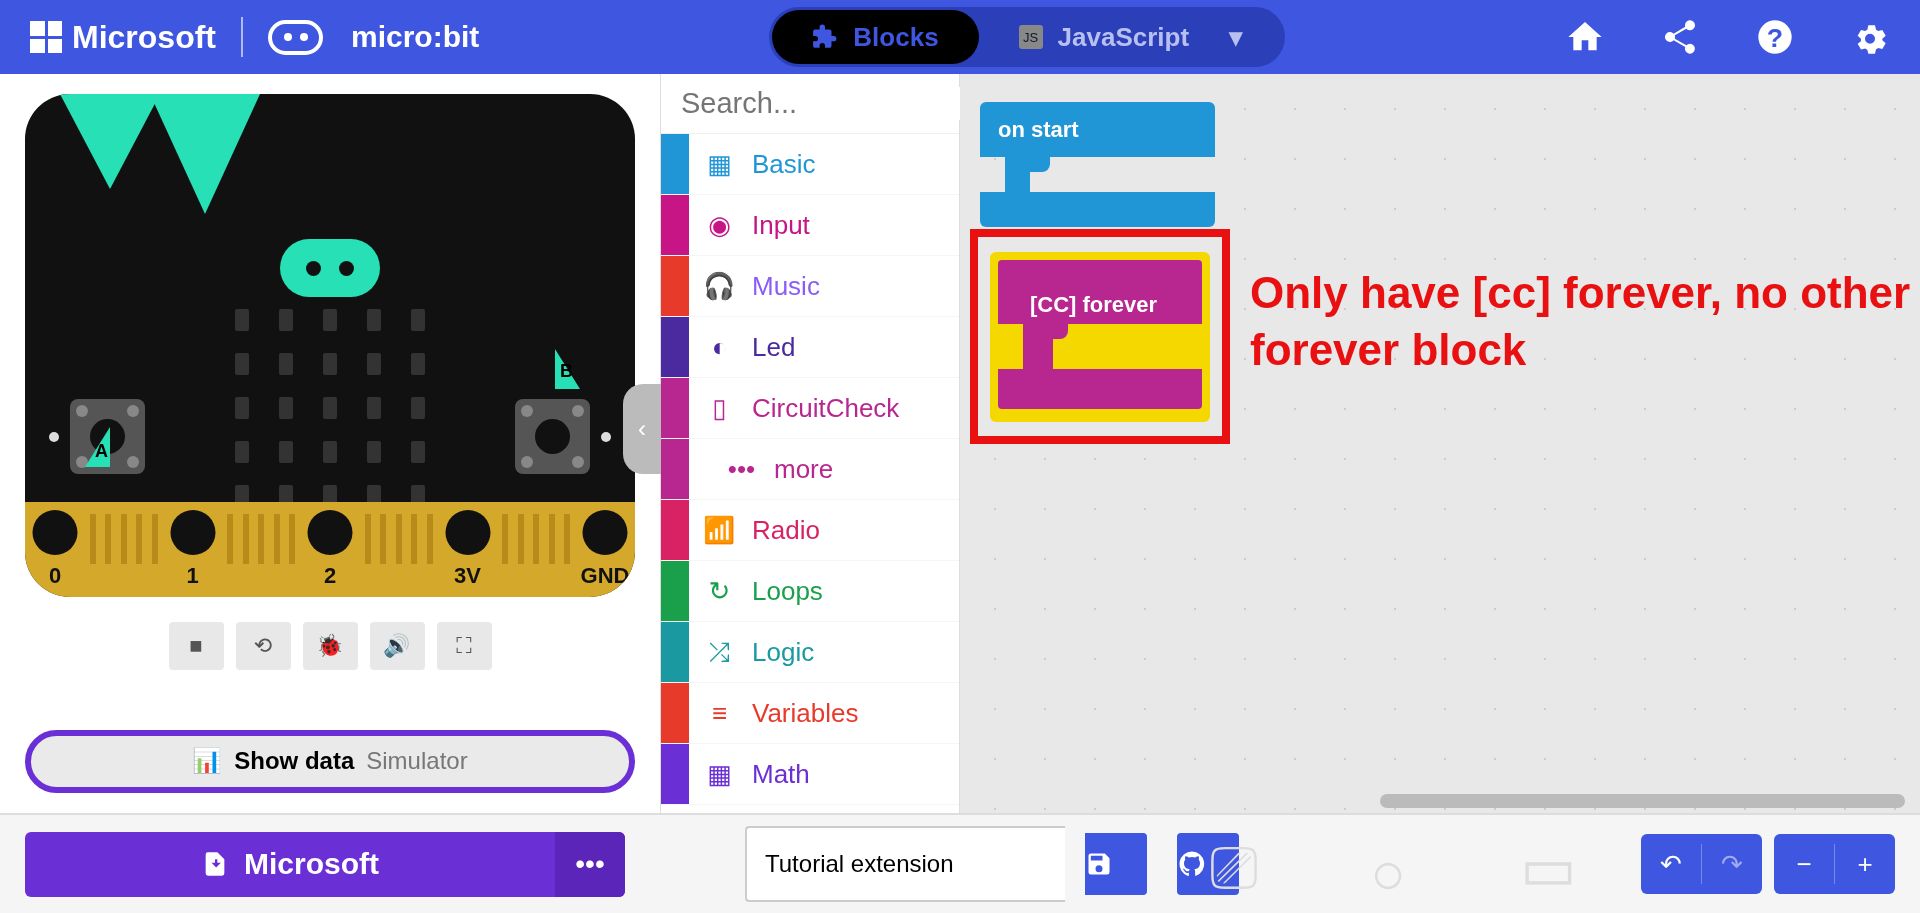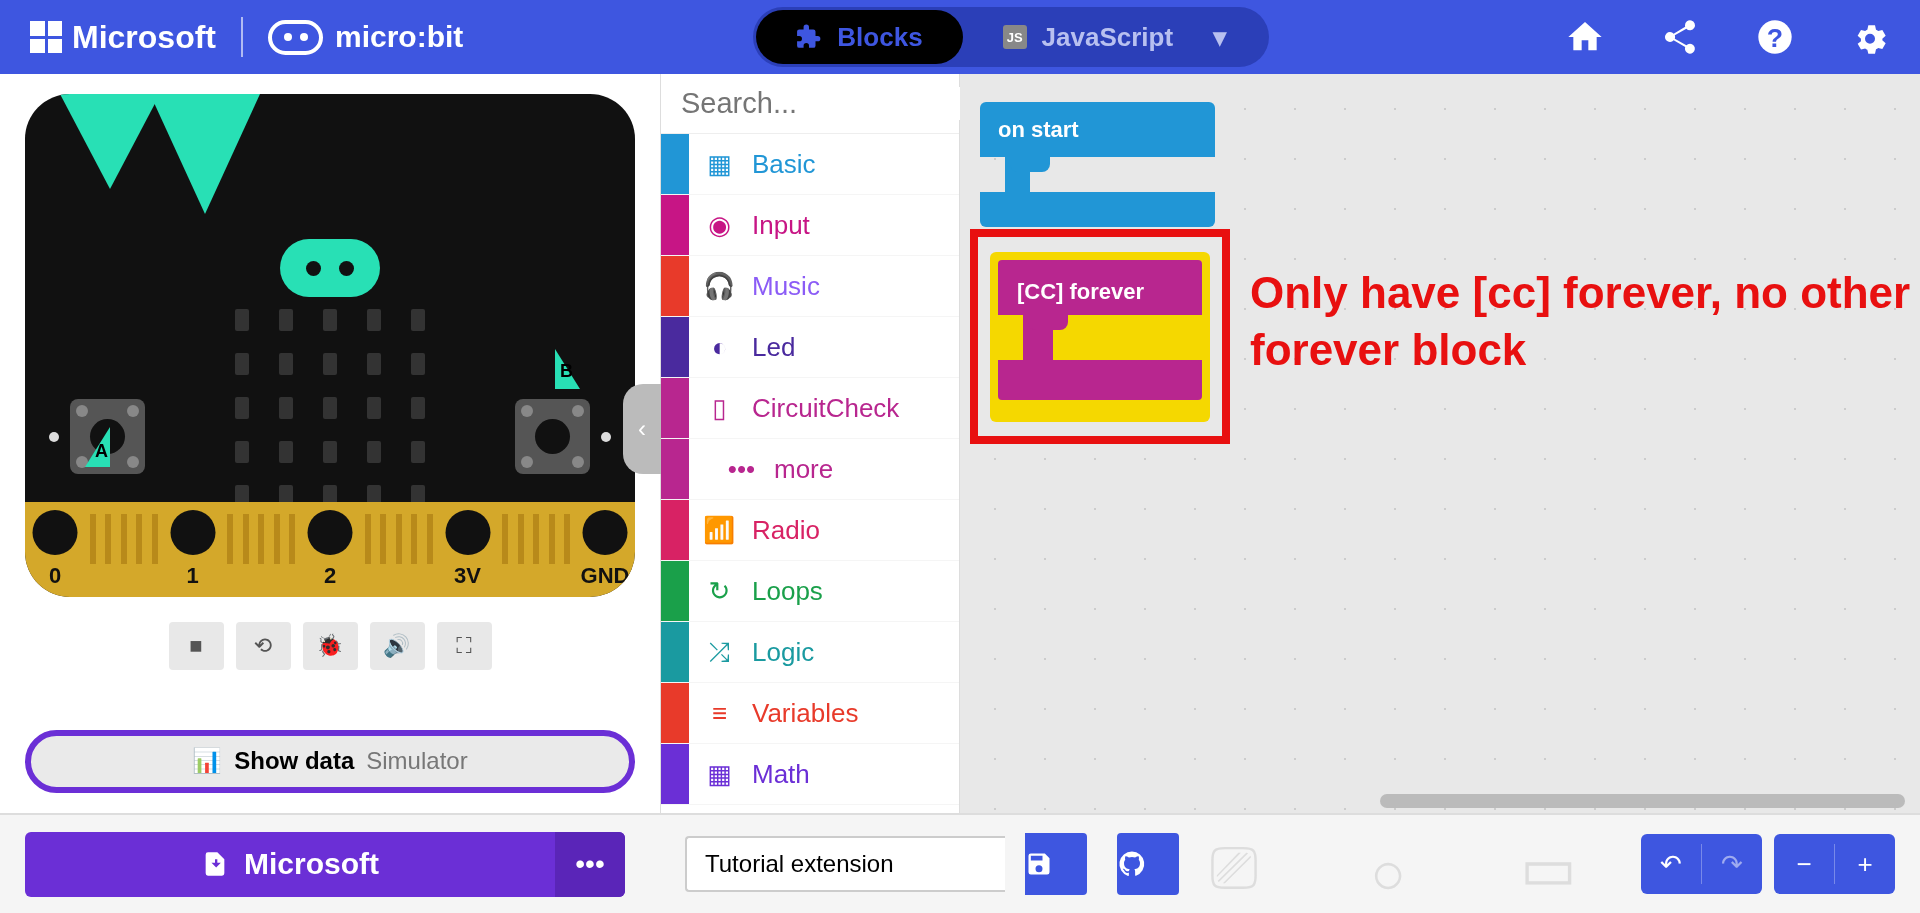--- a/index.html
+++ b/index.html
@@ -2,28 +2,28 @@
 <html><head>
 <meta charset="utf-8">
 <style>
 *{box-sizing:border-box;margin:0;padding:0;font-family:"Segoe UI",Arial,sans-serif}
 body{width:1920px;height:913px;overflow:hidden;background:#fff;display:flex;flex-direction:column}
 .hdr{height:74px;background:#3e56e0;display:flex;align-items:center;padding:0 30px;color:#fff}
 .msLogo{display:flex;align-items:center;gap:10px;font-size:32px;font-weight:600}
 .msSq{width:32px;height:32px;display:grid;grid-template:1fr 1fr/1fr 1fr;gap:3px}
 .msSq div{background:#fff}
 .vDiv{width:2px;height:40px;background:#fff;margin:0 25px;opacity:.6}
-.mbLogo{display:flex;align-items:center;gap:12px;font-size:30px;font-weight:600}
+.mbLogo{display:flex;align-items:center;gap:28px;font-size:30px;font-weight:600}
 .mbIcon{width:55px;height:35px;border:4px solid #fff;border-radius:18px;display:flex;align-items:center;justify-content:center;gap:8px}
 .mbIcon span{width:8px;height:8px;background:#fff;border-radius:50%}
 .tabGrp{margin-left:290px;display:flex;background:#2b3fb8;border-radius:35px;height:60px;padding:3px}
 .tab{padding:0 40px;display:flex;align-items:center;gap:15px;font-size:26px;font-weight:600;border-radius:32px;cursor:pointer}
 .tab.on{background:#000000;color:#3e56e0}
 .tab.off{color:#b8c0f0}
-.jsIc{width:24px;height:24px;background:#888;color:#ffffff;font-size:13px;font-weight:700;display:flex;align-items:center;justify-content:center;border-radius:3px}
+.jsIc{width:24px;height:24px;background:#888;color:#0f172a;font-size:13px;font-weight:400;display:flex;align-items:center;justify-content:center;border-radius:3px}
 .hdrR{margin-left:auto;display:flex;gap:55px;font-size:36px}
 .hdrR span{cursor:pointer}
 .main{flex:1;display:flex;min-height:0}
 .simCol{width:660px;background:#fff;padding:20px 25px;display:flex;flex-direction:column}
 .board{width:610px;height:520px;background:#111;border-radius:45px;position:relative;overflow:hidden}
 .tri{position:absolute;width:0;height:0}
 .t1{top:0;left:35px;border-left:50px solid transparent;border-right:50px solid transparent;border-top:95px solid #28e0b5}
 .t2{top:0;left:125px;border-left:55px solid transparent;border-right:55px solid transparent;border-top:120px solid #28e0b5}
 .tA{bottom:130px;left:60px;border-left:25px solid transparent;border-right:0 solid transparent;border-bottom:40px solid #28e0b5}
 .tB{top:255px;right:55px;border-left:0 solid transparent;border-right:25px solid transparent;border-bottom:40px solid #28e0b5}
@@ -60,31 +60,31 @@
 .cat span.lbl{margin-left:10px}
 .coll{position:absolute;left:-38px;top:310px;width:38px;height:90px;background:#bbb;border-radius:20px 0 0 20px;display:flex;align-items:center;justify-content:center;color:#fff;font-size:24px;cursor:pointer}
 .canv{flex:1;background:#e8e8e8;position:relative;background-image:radial-gradient(circle,#ccc 1px,transparent 1px);background-size:50px 50px;background-position:10px 10px}
 .blkStart{position:absolute;top:28px;left:20px;width:235px;height:125px}
 .bsTop{height:55px;background:#2196d6;border-radius:6px 6px 0 0;color:#fff;font-family:monospace;font-size:22px;font-weight:700;padding:15px 18px;position:relative}
 .bsTop::after{content:"";position:absolute;bottom:-15px;left:30px;width:40px;height:15px;background:#2196d6;border-radius:0 0 8px 8px}
 .bsMid{height:35px;background:#e8e8e8;margin-left:25px;border-left:25px solid #2196d6}
 .bsBot{height:35px;background:#2196d6;border-radius:0 0 6px 6px}
 .redBox{position:absolute;top:155px;left:10px;width:260px;height:215px;border:8px solid #e81010;display:flex;align-items:center;justify-content:center}
 .blkCC{width:220px;height:170px;background:#f5d800;border-radius:6px;padding:8px}
-.ccTop{height:55px;background:#b8268f;border-radius:4px 4px 0 0;color:#fff;font-family:monospace;font-size:22px;font-weight:700;padding:19px;position:relative}
+.ccTop{height:55px;background:#b8268f;border-radius:4px 4px 0 0;color:#fff;font-family:monospace;font-size:22px;font-weight:700;padding:32px;position:relative}
 .ccTop::after{content:"";position:absolute;bottom:-15px;left:30px;width:40px;height:15px;background:#b8268f;border-radius:0 0 8px 8px}
 .ccMid{height:45px;background:#f5d800;margin-left:25px;border-left:30px solid #b8268f}
 .ccBot{height:40px;background:#b8268f;border-radius:0 0 4px 4px}
 .annot{position:absolute;top:190px;left:290px;color:#e81010;font-size:44px;font-weight:700;line-height:1.3}
 .scrollH{position:absolute;bottom:5px;left:420px;right:15px;height:14px;background:#bbb;border-radius:7px}
 .ftr{height:100px;background:#f5f5f5;border-top:2px solid #ddd;display:flex;align-items:center;padding:0 25px;gap:20px;position:relative}
 .dlBtn{width:600px;height:65px;background:#6b2fd6;border-radius:6px;display:flex;align-items:center;cursor:pointer}
 .dlMain{flex:1;display:flex;align-items:center;justify-content:center;gap:15px;color:#fff;font-size:30px;font-weight:700}
 .dlMore{width:70px;height:100%;background:#5a25b8;border-radius:0 6px 6px 0;display:flex;align-items:center;justify-content:center;color:#fff;font-size:28px}
-.pName{margin-left:40px;width:320px;height:56px;border:2px solid #ccc;border-radius:4px 0 0 4px;padding:0 18px;font-size:24px;border-right:none}
+.pName{margin-left:100px;width:320px;height:76px;border:2px solid #ccc;border-radius:4px 0 0 4px;padding:0 18px;font-size:24px;border-right:none}
 .saveB,.ghB{width:62px;height:62px;background:#3e56e0;border:none;color:#fff;font-size:28px;cursor:pointer;border-radius:4px}
 .saveB{border-radius:0 4px 4px 0}
 .ghB{margin-left:10px}
 .ftrR{margin-left:auto;display:flex;gap:12px}
 .pill{height:60px;background:#3e56e0;border-radius:6px;display:flex;align-items:center}
 .pill button{width:60px;height:60px;background:none;border:none;color:#fff;font-size:26px;cursor:pointer}
 .pill .sep{width:1px;height:40px;background:rgba(255,255,255,.3)}
 .ghost{position:absolute;color:#ddd;font-size:60px;pointer-events:none}
 svg{display:block}
 </style>

